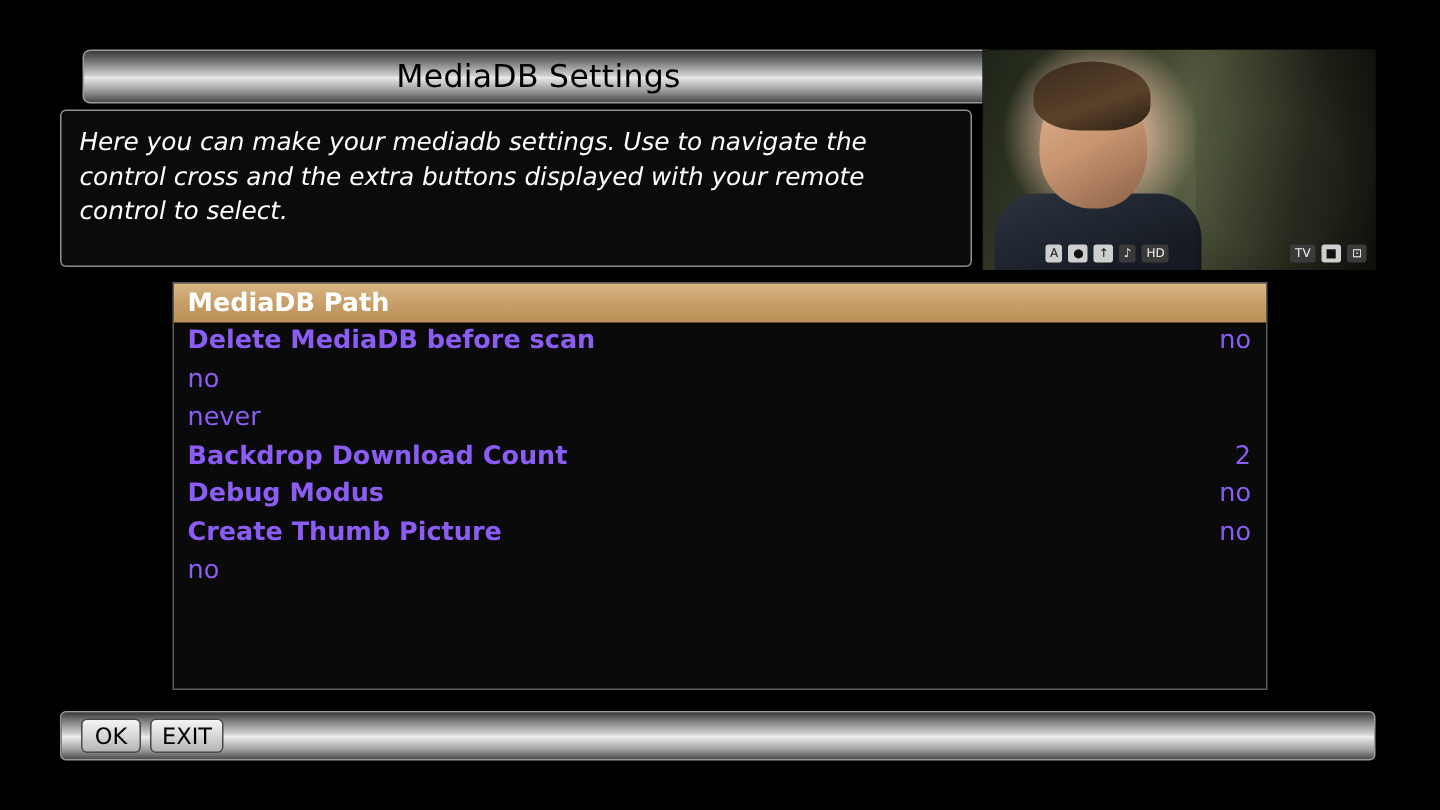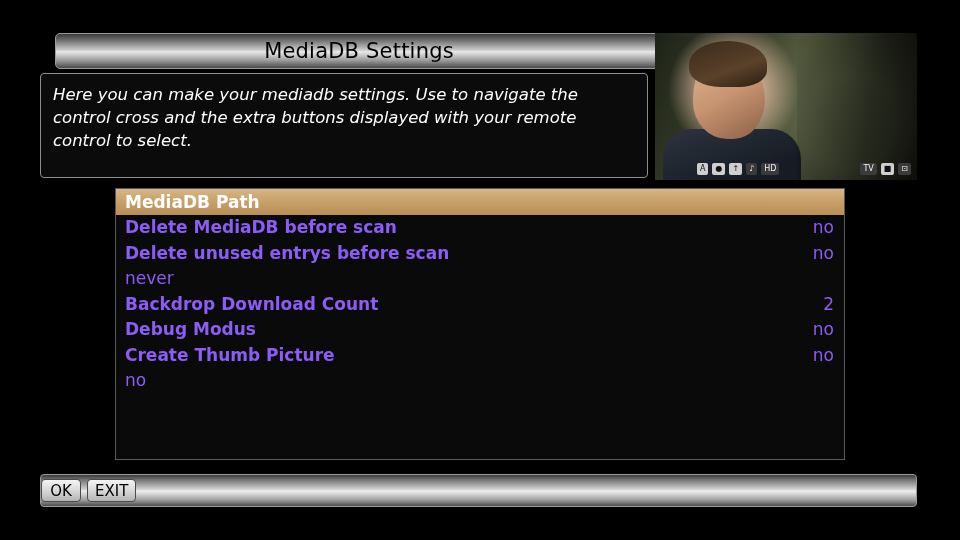--- a/index.html
+++ b/index.html
@@ -179,21 +179,21 @@
     width: 877px;
     height: 33px;
     border-radius: 4px;
     background: linear-gradient(to bottom,
         #3a3a3a 0%, #767676 16%, #d2d2d2 46%,
         #ededed 52%, #a0a0a0 80%, #4c4c4c 100%);
     border: 1px solid #9b9b9b;
     box-sizing: border-box;
     display: flex;
     align-items: center;
-    padding-left: 0;
+    padding-left: 13px;
     gap: 6px;
   }
   .key-btn {
     min-width: 40px;
     height: 23px;
     border-radius: 4px;
     background: linear-gradient(to bottom, #f4f4f4 0%, #d8d8d8 50%, #b4b4b4 100%);
     border: 1px solid #4a4a4a;
     color: #000000;
     font-size: 15px;
@@ -240,21 +240,20 @@
 
   <div class="list-panel">
     <div class="list-row selected">
       <span class="row-label">MediaDB Path</span>
     </div>
     <div class="list-row">
       <span class="row-label">Delete MediaDB before scan</span>
       <span class="row-value">no</span>
     </div>
     <div class="list-row">
-      <span class="row-label">Delete unused entrys before scan</span>
       <span class="row-value">no</span>
     </div>
     <div class="list-row">
       <span class="row-value">never</span>
     </div>
     <div class="list-row">
       <span class="row-label">Backdrop Download Count</span>
       <span class="row-value">2</span>
     </div>
     <div class="list-row">

